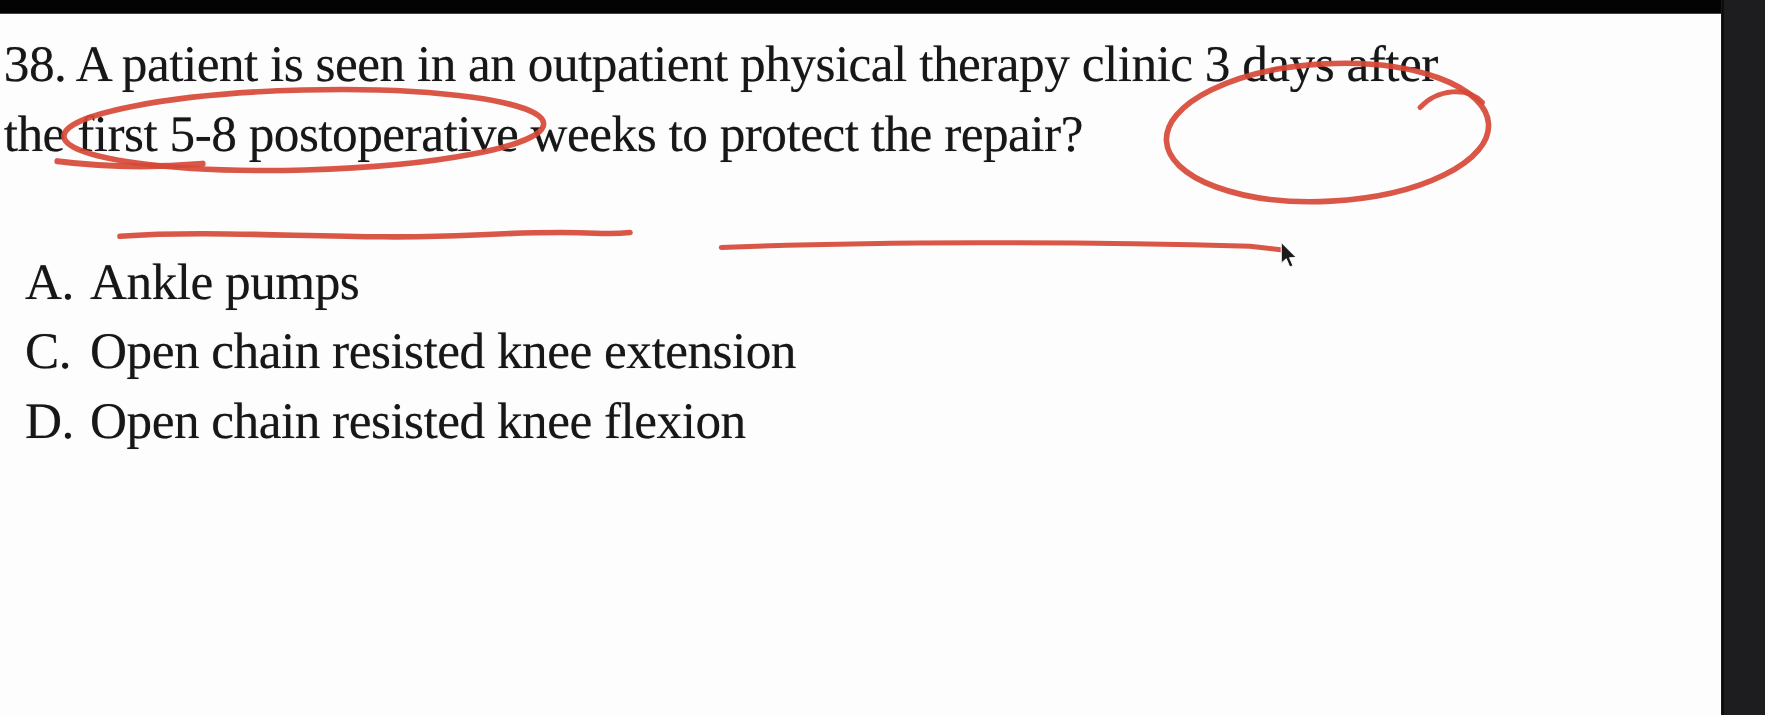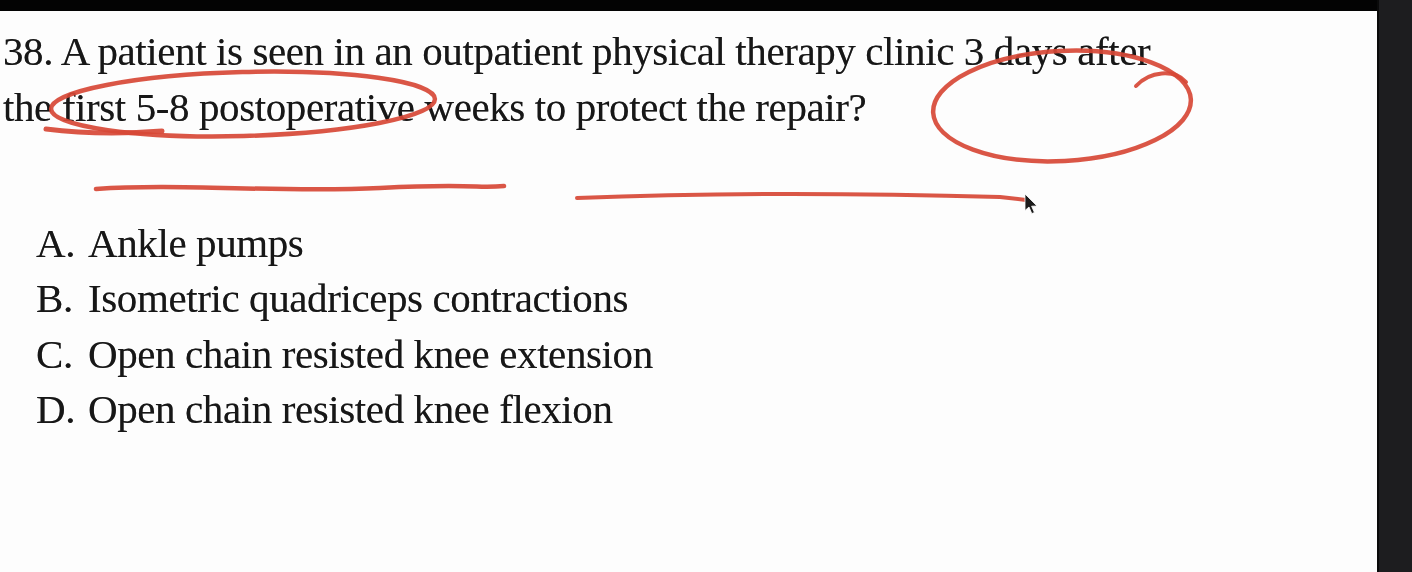--- a/index.html
+++ b/index.html
@@ -38,23 +38,22 @@
   }
   .question .qline {
     font-size: 41px;
     line-height: 56px;
     letter-spacing: -0.4px;
     text-shadow: 0 0 0.6px rgba(20,20,20,0.55);
   }
 
   .options {
     position: absolute;
-    left: 20px; top: 216px;
+    left: 20px; top: 198px;
     white-space: nowrap;
-    margin-left: 16px;
   }
   .option {
     font-size: 41px;
     line-height: 55.4px;
     letter-spacing: -0.4px;
     text-shadow: 0 0 0.6px rgba(20,20,20,0.55);
   }
   .option .opt-label {
     display: inline-block;
     min-width: 52px;
@@ -84,23 +83,20 @@
   <div class="question">
     <div class="qline">38. A patient is seen in an outpatient physical therapy clinic 3 days after</div>
     <div class="qline">the first 5-8 postoperative weeks to protect the repair?</div>
   </div>
 
   <div class="options">
     <div class="option">
       <span class="opt-label">A.</span><span>Ankle pumps</span>
     </div>
     <div class="option">
-      <span class="opt-label">B.</span><span>Isometric quadriceps contractions</span>
-    </div>
-    <div class="option">
       <span class="opt-label">C.</span><span>Open chain resisted knee extension</span>
     </div>
     <div class="option">
       <span class="opt-label">D.</span><span>Open chain resisted knee flexion</span>
     </div>
   </div>
 
   <svg class="ink-overlay" width="1412" height="572" viewBox="0 0 1412 572" xmlns="http://www.w3.org/2000/svg">
 
     <ellipse class="ink" cx="243" cy="104" rx="192" ry="32" stroke-width="4.5" transform="rotate(-1.5 243 104)" stroke="#d74836"></ellipse>

